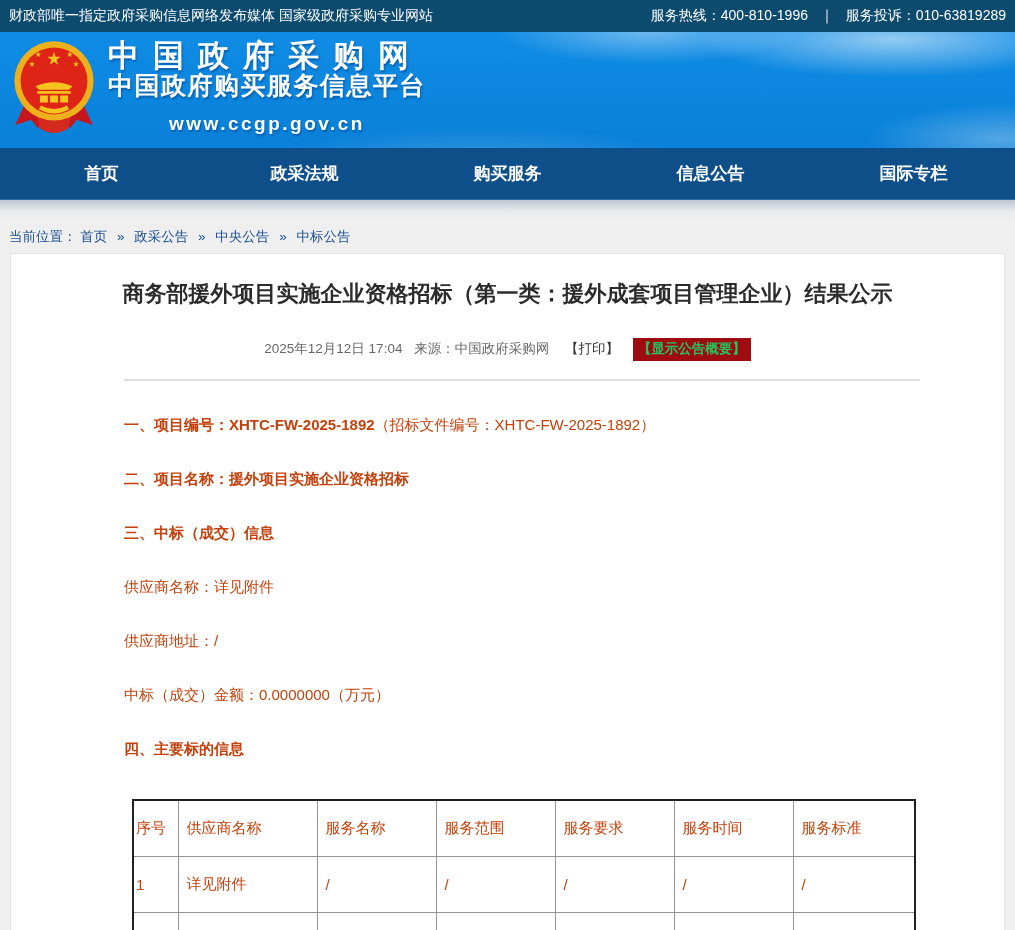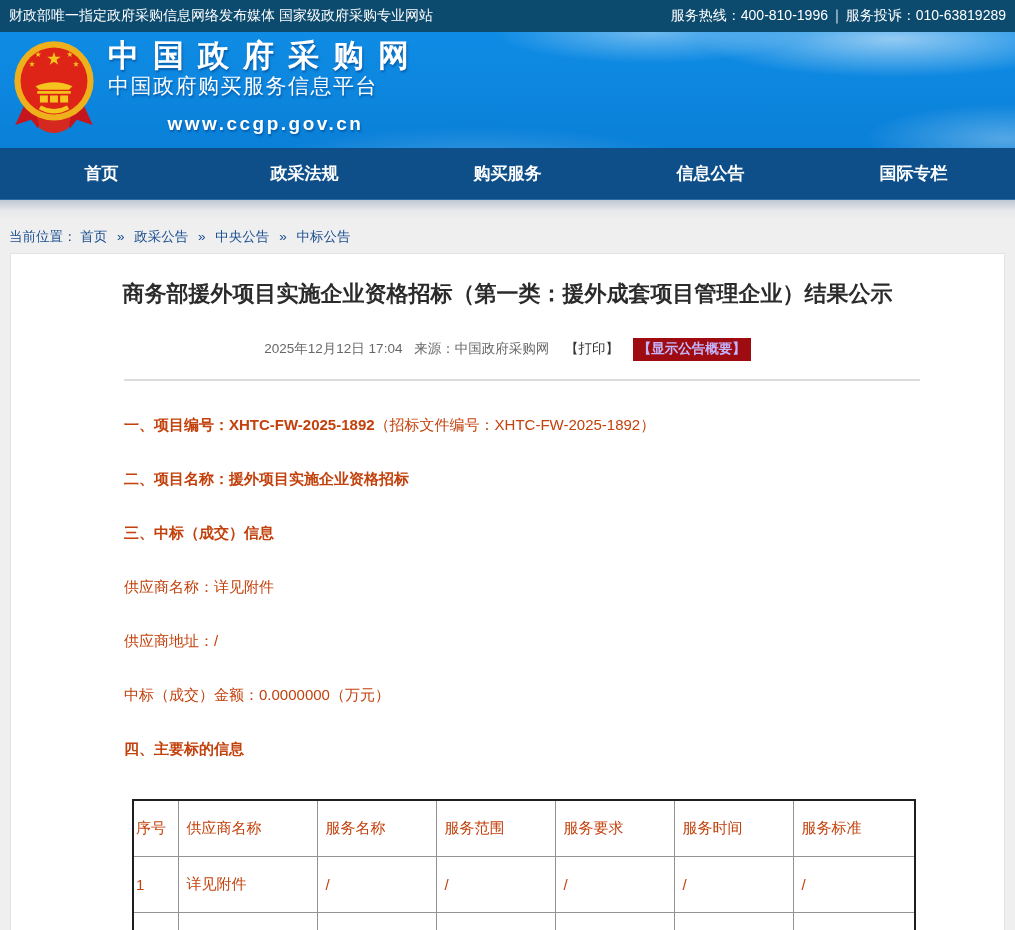--- a/index.html
+++ b/index.html
@@ -11,41 +11,41 @@
     color:#333;
     overflow:hidden;
   }
 
   
   .topbar {
     height:32px; background:#0c4a6e; color:#fff;
     display:flex; justify-content:space-between; align-items:center;
     padding:0 9px; font-size:14px;
   }
-  .topbar-right { display:flex; align-items:flex-end; gap:2px; }
+  .topbar-right { display:flex; align-items:flex-end; gap:12px; }
 
   
   .masthead {
     height:116px; position:relative;
     background:
       radial-gradient(ellipse 280px 55px at 88% 6%,  rgba(255,255,255,.55), rgba(255,255,255,0) 70%),
       radial-gradient(ellipse 220px 45px at 64% 0%,  rgba(255,255,255,.40), rgba(255,255,255,0) 70%),
       radial-gradient(ellipse 320px 60px at 47% 118%,rgba(255,255,255,.22), rgba(255,255,255,0) 70%),
       radial-gradient(ellipse 200px 50px at 99% 92%, rgba(255,255,255,.30), rgba(255,255,255,0) 70%),
       linear-gradient(180deg,#0f8ce5 0%, #0a80d8 100%);
     display:flex; align-items:center; padding-left:10px;
   }
   .logo { display:flex; gap:10px; cursor:pointer; }
   .logo-text { color:#fff; text-shadow:1px 2px 2px rgba(0,60,130,.55); }
   .site-name {
     font-size:31px; font-weight:bold; letter-spacing:14px; line-height:32px;
     white-space:nowrap;
   }
   .site-subtitle {
-    font-size:21px; font-weight:normal; letter-spacing:1.5px; line-height:27px;
+    font-size:25px; font-weight:bold; letter-spacing:1.5px; line-height:27px;
     white-space:nowrap;
   }
   .site-url {
     font-size:19px; font-weight:bold; letter-spacing:2.5px; text-align:center;
     line-height:22px; margin-top:14px;
   }
 
   
   .nav {
     height:52px; background:#0e4f8a; display:flex;
@@ -77,21 +77,21 @@
     font-size:22px; font-weight:bold; color:#2b2b2b;
     text-align:center; line-height:32px;
   }
   .meta {
     text-align:center; margin-top:28px; font-size:13.5px; color:#676767;
   }
   .meta .src { margin-left:8px; }
   .meta .print { color:#333; margin-left:12px; cursor:pointer; }
   .meta .summary-btn {
     display:inline-block; margin-left:10px; padding:2px 5px 3px;
-    background:#9e0b10; color:#c4b5fd; font-weight:bold; cursor:pointer;
+    background:#9e0b10; color:#22c55e; font-weight:bold; cursor:pointer;
   }
   .divider {
     border:none; border-top:2px solid #ddd;
     margin:18px 84px 0 113px;
   }
 
   .article-body { padding:0 84px 0 113px; font-size:15px; color:#c2410c; }
   .article-body p { margin:33px 0; line-height:21px; }
   .article-body p b { font-weight:bold; }
 

